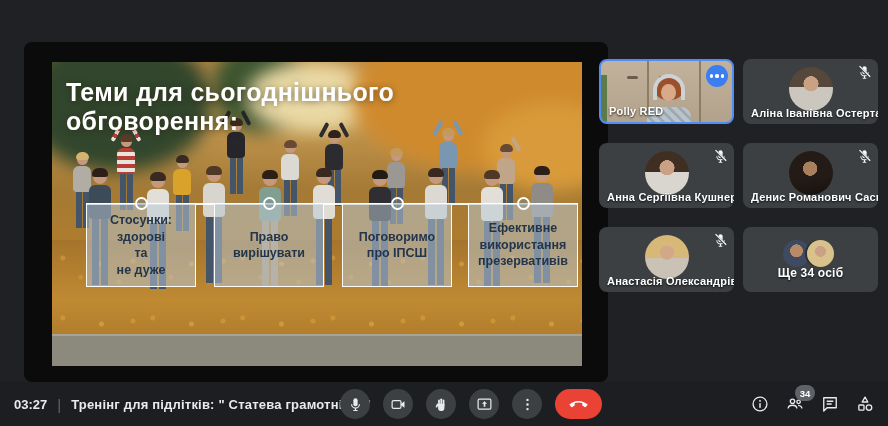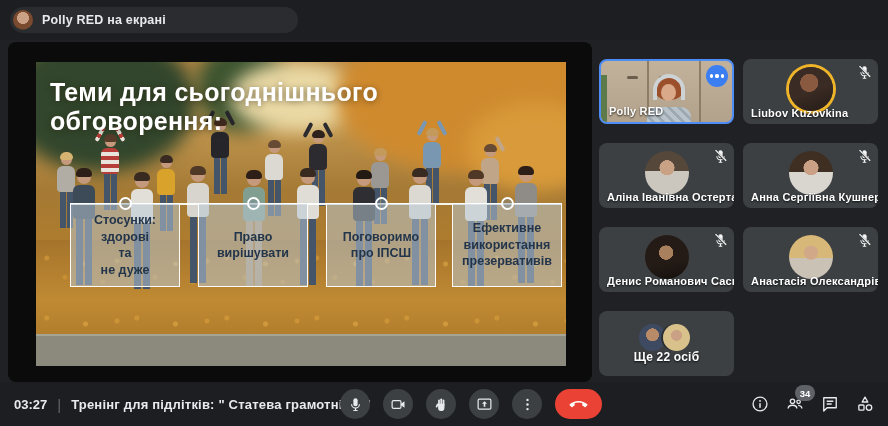--- a/index.html
+++ b/index.html
@@ -8,21 +8,21 @@
 
   
   .topbar{position:absolute;left:0;top:0;width:888px;height:40px;background:#1d1e21;}
   .presenter-pill{position:absolute;left:10px;top:7px;width:288px;height:26px;background:#2b2c2f;
     border-radius:13px;display:flex;align-items:center;gap:9px;padding-left:3px;box-sizing:border-box;}
   .presenter-avatar{width:20px;height:20px;border-radius:50%;
     background:radial-gradient(circle at 50% 40%, #caa184 0 38%, #7a4a2e 39% 70%, #55412f 71%);}
   .presenter-pill span{color:#e8eaed;font-size:12.5px;font-weight:bold;letter-spacing:.2px;}
 
   
-  .present-wrap{position:absolute;left:8px;top:42px;width:584px;height:340px;background:#0b0b0c;
+  .present-wrap{position:absolute;left:24px;top:42px;width:584px;height:340px;background:#0b0b0c;
     border-radius:8px;overflow:hidden;}
   .slide{position:absolute;left:28px;top:20px;width:530px;height:304px;overflow:hidden;
     background:linear-gradient(180deg,#b98a45 0%,#c59a52 18%,#a57a35 42%,#ad7c2e 58%,#b5832f 70%,#9c7228 100%);}
   .blob{position:absolute;border-radius:50%;filter:blur(9px);}
   .b-conifer1{left:-30px;top:-30px;width:190px;height:140px;background:#31462c;}
   .b-conifer2{left:160px;top:-20px;width:90px;height:90px;background:#3c5430;}
   .b-light{left:195px;top:0px;width:130px;height:70px;background:#ead9a5;}
   .b-canopy{left:300px;top:-40px;width:260px;height:150px;background:#cf8a2e;}
   .b-canopy2{left:430px;top:40px;width:140px;height:90px;background:#d89a3a;}
   .ground{position:absolute;left:0;top:178px;width:530px;height:100px;
@@ -139,26 +139,20 @@
   .bri svg{width:20px;height:20px;}
   .badge{position:absolute;right:-9px;top:-8px;min-width:16px;height:16px;border-radius:8px;background:#5f6368;
     color:#fff;font-size:9.5px;font-weight:bold;display:flex;align-items:center;justify-content:center;
     padding:0 2px;}
 </style>
 </head>
 <body>
 
 <div class="app">
 
-  <div class="topbar">
-    <div class="presenter-pill">
-      <div class="presenter-avatar"></div>
-      <span>Polly RED на екрані</span>
-    </div>
-  </div>
 
   <div class="present-wrap">
     <div class="slide">
       <div class="blob b-conifer1"></div>
       <div class="blob b-conifer2"></div>
       <div class="blob b-light"></div>
       <div class="blob b-canopy"></div>
       <div class="blob b-canopy2"></div>
       <div class="ground"></div>
       <div class="road"></div>
@@ -307,31 +301,20 @@
       <div class="face"></div>
       <div class="torso"></div>
       <div class="dots-btn">
           <i></i>
           <i></i>
           <i></i>
         </div>
       <div class="pname">Polly RED</div>
     </div>
 
-    <div class="tile">
-      <div class="avatar ringed av1"></div>
-      <svg class="micoff" viewBox="0 0 24 24">
-        <path d="M12 14.5a3 3 0 0 0 3-3V6a3 3 0 0 0-6 0v5.5a3 3 0 0 0 3 3z" fill="#fff"></path>
-        <path d="M6.8 11.5a5.2 5.2 0 0 0 10.4 0" stroke="#fff" stroke-width="1.5" fill="none"></path>
-        <path d="M12 16.7V20M9.5 20h5" stroke="#fff" stroke-width="1.5" fill="none"></path>
-        <line x1="4.5" y1="3.5" x2="19.5" y2="18.5" stroke="#3c4043" stroke-width="3.4"></line>
-        <line x1="5" y1="3" x2="20" y2="18" stroke="#fff" stroke-width="1.8"></line>
-      </svg>
-      <div class="pname">Liubov Kuzovkina</div>
-    </div>
 
     <div class="tile">
       <div class="avatar av2"></div>
       <svg class="micoff" viewBox="0 0 24 24">
         <path d="M12 14.5a3 3 0 0 0 3-3V6a3 3 0 0 0-6 0v5.5a3 3 0 0 0 3 3z" fill="#fff"></path>
         <path d="M6.8 11.5a5.2 5.2 0 0 0 10.4 0" stroke="#fff" stroke-width="1.5" fill="none"></path>
         <path d="M12 16.7V20M9.5 20h5" stroke="#fff" stroke-width="1.5" fill="none"></path>
         <line x1="4.5" y1="3.5" x2="19.5" y2="18.5" stroke="#3c4043" stroke-width="3.4"></line>
         <line x1="5" y1="3" x2="20" y2="18" stroke="#fff" stroke-width="1.8"></line>
       </svg>
@@ -370,21 +353,21 @@
         <path d="M12 16.7V20M9.5 20h5" stroke="#fff" stroke-width="1.5" fill="none"></path>
         <line x1="4.5" y1="3.5" x2="19.5" y2="18.5" stroke="#3c4043" stroke-width="3.4"></line>
         <line x1="5" y1="3" x2="20" y2="18" stroke="#fff" stroke-width="1.8"></line>
       </svg>
       <div class="pname">Анастасія Олександрівн...</div>
     </div>
 
     <div class="tile more">
       <div class="mini-av a"></div>
       <div class="mini-av b"></div>
-      <div class="pname">Ще 22 осіб</div>
+      <div class="pname">Ще 34 осіб</div>
     </div>
 
   </div>
 
   <div class="bottombar">
     <div class="bb-left">
       <span class="bb-time">03:27</span>
       <span class="bb-div">|</span>
       <span class="bb-title">Тренінг для підлітків: " Статева грамотність"</span>
     </div>

